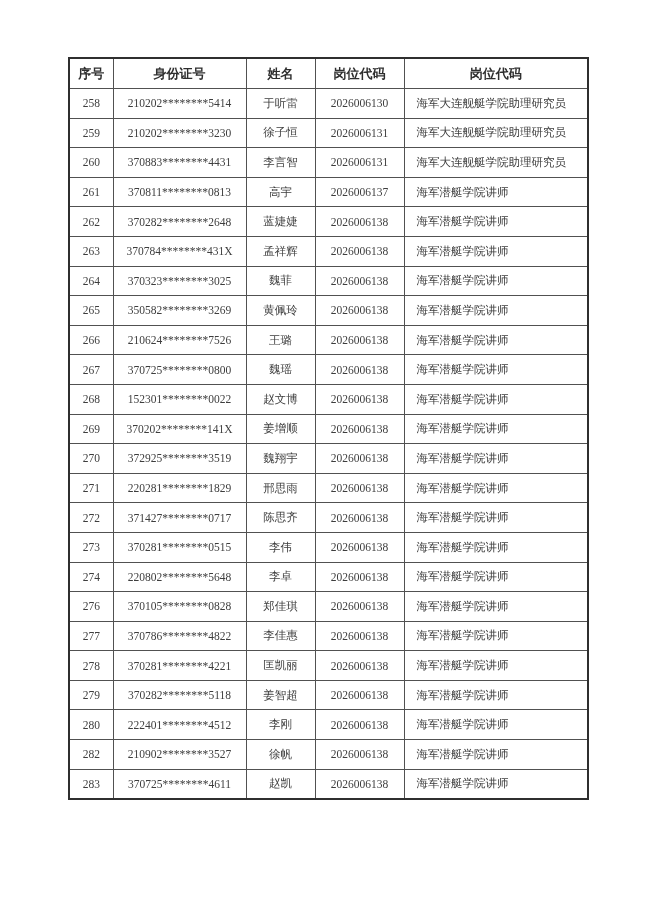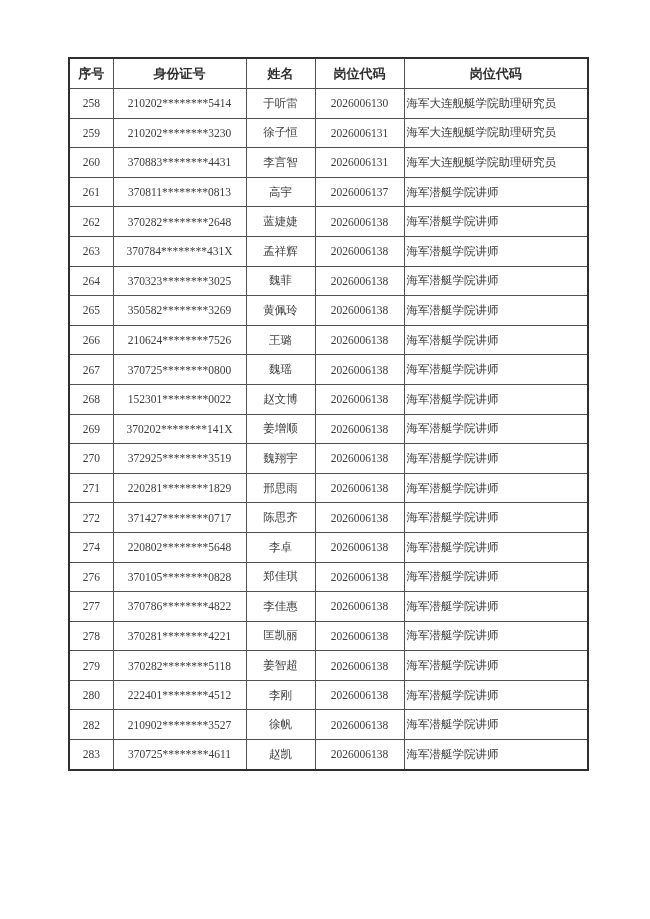--- a/index.html
+++ b/index.html
@@ -39,21 +39,21 @@
     color: #2e2e2e;
   }
   table.roster td {
     font-size: 11.5px;
     height: 28.6px;
     text-align: center;
     color: #3d3d3d;
   }
   table.roster td.col-job_title {
     text-align: left;
-    padding-left: 2px;
+    padding-left: 12px;
   }
   .footer {
     position: absolute;
     left: 0;
     top: 918px;
     width: 650px;
     text-align: center;
     font-size: 12px;
     color: #3d3d3d;
     letter-spacing: 1px;
@@ -181,20 +181,27 @@
           <td class="col-job_title">海军潜艇学院讲师</td>
         </tr>
         <tr>
           <td class="col-seq">272</td>
           <td class="col-id_number">371427********0717</td>
           <td class="col-name">陈思齐</td>
           <td class="col-job_code">2026006138</td>
           <td class="col-job_title">海军潜艇学院讲师</td>
         </tr>
         <tr>
+          <td class="col-seq">273</td>
+          <td class="col-id_number">370281********0515</td>
+          <td class="col-name">李伟</td>
+          <td class="col-job_code">2026006138</td>
+          <td class="col-job_title">海军潜艇学院讲师</td>
+        </tr>
+        <tr>
           <td class="col-seq">274</td>
           <td class="col-id_number">220802********5648</td>
           <td class="col-name">李卓</td>
           <td class="col-job_code">2026006138</td>
           <td class="col-job_title">海军潜艇学院讲师</td>
         </tr>
         <tr>
           <td class="col-seq">276</td>
           <td class="col-id_number">370105********0828</td>
           <td class="col-name">郑佳琪</td>

